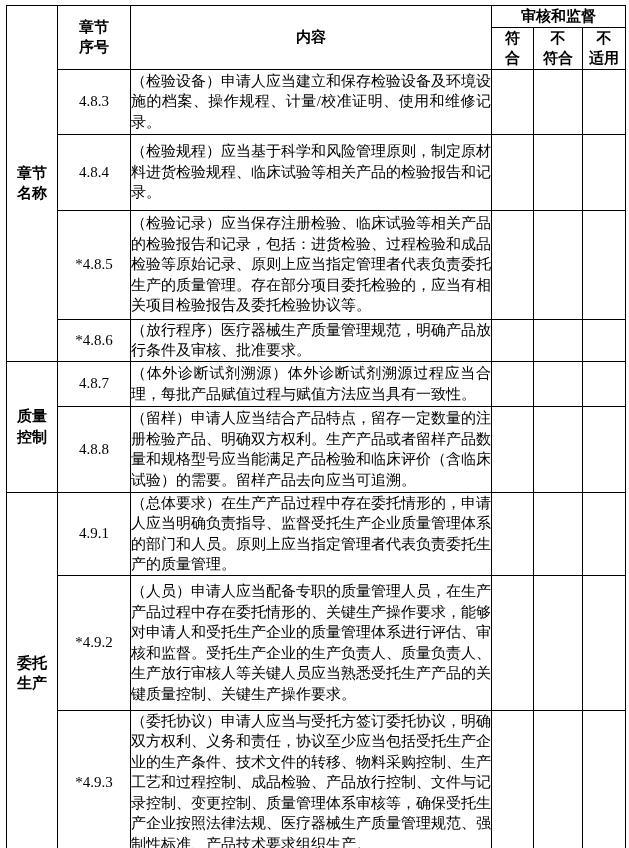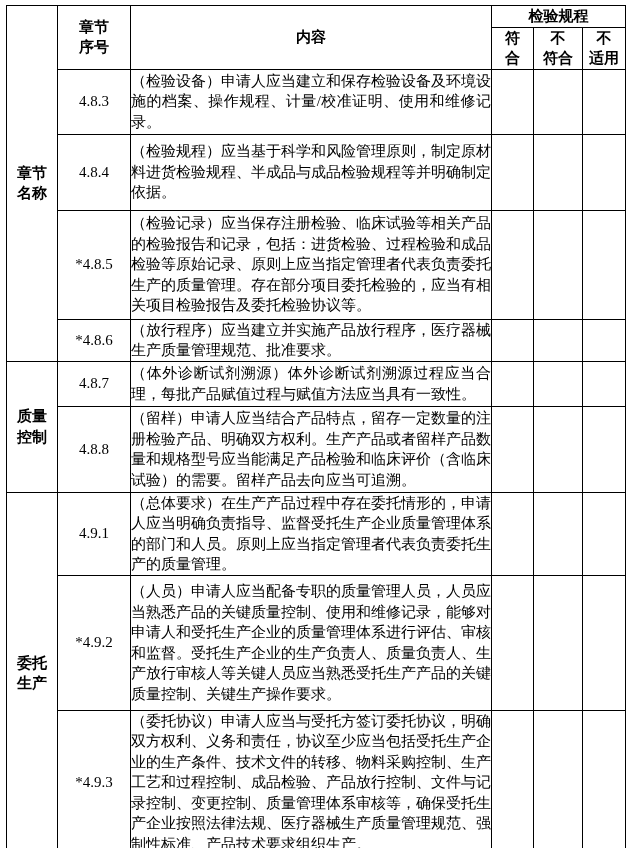--- a/index.html
+++ b/index.html
@@ -68,21 +68,21 @@
       <col style="width:43px">
     </colgroup>
     <tbody>
 
       <tr style="height:19px">
         <td class="hdr groupcell grouptop" rowspan="6">章节
 名称</td>
         <td class="hdr" rowspan="2">章节
 序号</td>
         <td class="hdr" rowspan="2">内容</td>
-        <td class="hdr" colspan="3">检验规程</td>
+        <td class="hdr" colspan="3">审核和监督</td>
       </tr>
 
       <tr style="height:39px">
         <td class="hdr">符
 合</td>
         <td class="hdr">不
 符合</td>
         <td class="hdr">不
 适用</td>
       </tr>
@@ -90,37 +90,37 @@
       <tr style="height:65px">
         <td class="sn">4.8.3</td>
         <td class="content">（检验设备）申请人应当建立和保存检验设备及环境设施的档案、操作规程、计量/校准证明、使用和维修记录。</td>
         <td class="res"></td>
         <td class="res"></td>
         <td class="res"></td>
       </tr>
 
       <tr style="height:76px">
         <td class="sn">4.8.4</td>
-        <td class="content">（检验规程）应当基于科学和风险管理原则，制定原材料进货检验规程、半成品与成品检验规程等并明确制定依据。</td>
+        <td class="content">（检验规程）应当基于科学和风险管理原则，制定原材料进货检验规程、临床试验等相关产品的检验报告和记录。</td>
         <td class="res"></td>
         <td class="res"></td>
         <td class="res"></td>
       </tr>
 
       <tr style="height:109px">
         <td class="sn">*4.8.5</td>
         <td class="content">（检验记录）应当保存注册检验、临床试验等相关产品的检验报告和记录，包括：进货检验、过程检验和成品检验等原始记录、原则上应当指定管理者代表负责委托生产的质量管理。存在部分项目委托检验的，应当有相关项目检验报告及委托检验协议等。</td>
         <td class="res"></td>
         <td class="res"></td>
         <td class="res"></td>
       </tr>
 
       <tr style="height:41px">
         <td class="sn">*4.8.6</td>
-        <td class="content">（放行程序）应当建立并实施产品放行程序，医疗器械生产质量管理规范、批准要求。</td>
+        <td class="content">（放行程序）医疗器械生产质量管理规范，明确产品放行条件及审核、批准要求。</td>
         <td class="res"></td>
         <td class="res"></td>
         <td class="res"></td>
       </tr>
 
       <tr style="height:45px">
         <td class="groupcell" rowspan="2">质量
 控制</td>
         <td class="sn">4.8.7</td>
         <td class="content">（体外诊断试剂溯源）体外诊断试剂溯源过程应当合理，每批产品赋值过程与赋值方法应当具有一致性。</td>
@@ -142,21 +142,21 @@
 生产</td>
         <td class="sn">4.9.1</td>
         <td class="content">（总体要求）在生产产品过程中存在委托情形的，申请人应当明确负责指导、监督受托生产企业质量管理体系的部门和人员。原则上应当指定管理者代表负责委托生产的质量管理。</td>
         <td class="res"></td>
         <td class="res"></td>
         <td class="res"></td>
       </tr>
 
       <tr style="height:135px">
         <td class="sn">*4.9.2</td>
-        <td class="content">（人员）申请人应当配备专职的质量管理人员，人员应当熟悉产品的关键质量控制、使用和维修记录，能够对申请人和受托生产企业的质量管理体系进行评估、审核和监督。受托生产企业的生产负责人、质量负责人、生产放行审核人等关键人员应当熟悉受托生产产品的关键质量控制、关键生产操作要求。</td>
+        <td class="content">（人员）申请人应当配备专职的质量管理人员，在生产产品过程中存在委托情形的、关键生产操作要求，能够对申请人和受托生产企业的质量管理体系进行评估、审核和监督。受托生产企业的生产负责人、质量负责人、生产放行审核人等关键人员应当熟悉受托生产产品的关键质量控制、关键生产操作要求。</td>
         <td class="res"></td>
         <td class="res"></td>
         <td class="res"></td>
       </tr>
 
       <tr style="height:139px">
         <td class="sn">*4.9.3</td>
         <td class="content">（委托协议）申请人应当与受托方签订委托协议，明确双方权利、义务和责任，协议至少应当包括受托生产企业的生产条件、技术文件的转移、物料采购控制、生产工艺和过程控制、成品检验、产品放行控制、文件与记录控制、变更控制、质量管理体系审核等，确保受托生产企业按照法律法规、医疗器械生产质量管理规范、强制性标准、产品技术要求组织生产。</td>
         <td class="res"></td>
         <td class="res"></td>

